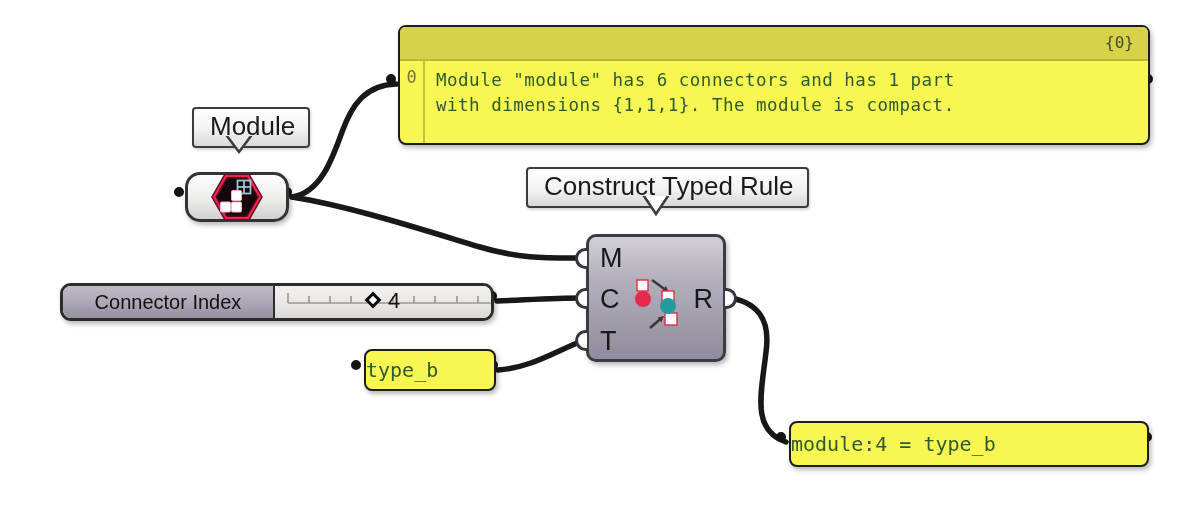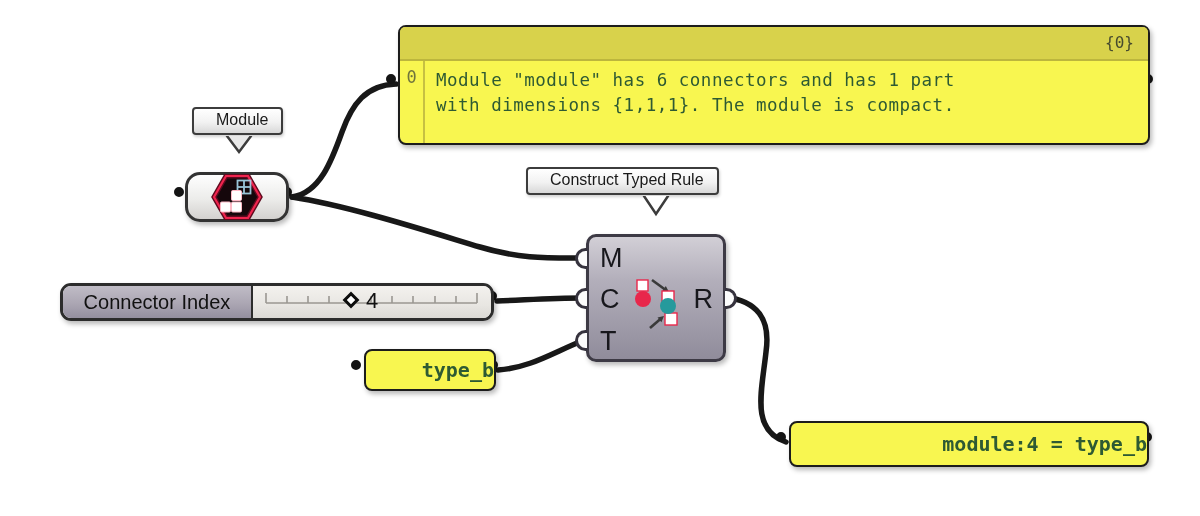--- a/index.html
+++ b/index.html
@@ -13,38 +13,38 @@
   .wire { fill:none; stroke:#181818; stroke-width:5.5; stroke-linecap:round; }
 
   
   .ring {
     position:absolute; width:10px; height:10px; background:#fdfdfd;
     border:5px solid #141414; border-radius:50%; z-index:2;
   }
 
   
   .balloon {
-    position:absolute; z-index:4; padding:2px 13px 4px 22px;
+    position:absolute; z-index:4; padding:2px 13px 4px 16px;
     background:linear-gradient(180deg,#ffffff 0%,#f2f2f2 55%,#d8d8d8 100%);
     border:2.5px solid #3c3c3c; border-radius:4px;
-    font-size:16px; color:#1a1a1a; white-space:nowrap;
+    font-size:26px; color:#1a1a1a; white-space:nowrap;
     box-shadow:1px 2px 3px rgba(0,0,0,0.18);
   }
   .balloon-tip { position:absolute; z-index:5; }
 
   
   .comp-shadow { box-shadow:2px 3px 5px rgba(0,0,0,0.28); }
 
   
   .ypanel {
     position:absolute; z-index:3; background:#f8f650;
     border:2.5px solid #1c1c1c; border-radius:8px;
     font-family:"DejaVu Sans Mono", monospace; color:#2e5a33;
   }
-  .ypanel.small { display:flex; align-items:center; justify-content:flex-end; font-size:20px;font-weight:bold; }
+  .ypanel.small { display:flex; align-items:center; justify-content:flex-start; font-size:20px; }
   .info-header {
     height:34px; background:#d8d24b; border-bottom:2px solid #bcb63d;
     border-radius:5px 5px 0 0; text-align:right; padding-right:14px;
     font-size:16px; line-height:32px; color:#474b2e;
   }
   .info-body { position:relative; height:calc(100% - 34px); }
   .info-index-col {
     position:absolute; left:0; top:0; bottom:0; width:25px;
     border-right:2px solid #c6c042; text-align:center;
     padding-top:6px; font-size:17px; color:#70753d;
@@ -74,21 +74,21 @@
   }
   .ctr-nub.in  { left:-14px; border-right:none; border-radius:11px 0 0 11px; }
   .ctr-nub.out { right:-14px; border-left:none; border-radius:0 11px 11px 0; }
 
   
   .slider {
     position:absolute; z-index:3; display:flex;
     border:3px solid #2c2c2c; border-radius:11px; overflow:hidden;
   }
   .slider-label {
-    width:190px; flex:none; display:flex; align-items:center; justify-content:center;
+    width:212px; flex:none; display:flex; align-items:center; justify-content:center;
     background:linear-gradient(180deg,#c0bcc6 0%,#aba6b3 55%,#948f9f 100%);
     border-right:2.5px solid #2c2c2c; font-size:20px; color:#111;
   }
   .slider-track {
     position:relative; flex:1;
     background:linear-gradient(180deg,#f3f1ee 0%,#e8e6e2 60%,#dbd9d5 100%);
   }
   .slider-diamond {
     position:absolute; width:12px; height:12px; background:#fff;
     border:3.5px solid #0d0d0d; transform:rotate(45deg); z-index:4;

